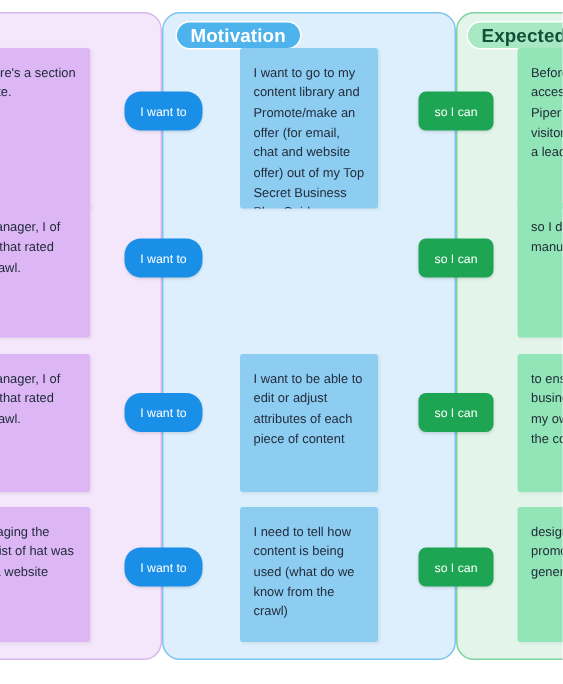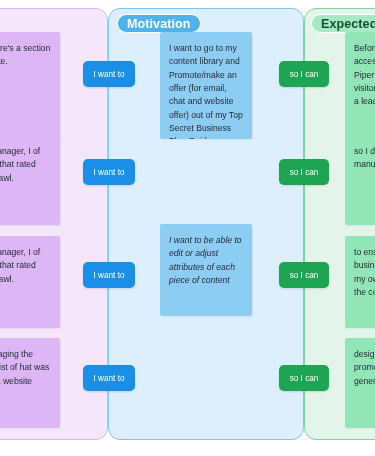--- a/index.html
+++ b/index.html
@@ -103,21 +103,21 @@
     border-radius: 5px;
     display: flex;
     align-items: center;
     justify-content: center;
     font-size: 8.2px;
     color: #ffffff;
     box-shadow: 0 1px 2px rgba(0,0,0,0.12);
     z-index: 5;
   }
 
-  .pill-blue  { background: #1a8fe8; left: 83px;  width: 52px; }
+  .pill-blue  { background: #1a8fe8; left: 83px;  width: 52px; border-radius: 11px; }
   .pill-green { background: #1ea553; left: 279px; width: 50px; }
 </style>
 </head>
 <body>
 
 <div id="board">
 
   <div class="lane lane-purple"></div>
   <div class="lane lane-blue"></div>
   <div class="lane lane-green"></div>
@@ -144,30 +144,31 @@
   <div class="pill pill-blue" style="top:159px;">I want to</div>
   <div class="pill pill-green" style="top:159px;">so I can</div>
   <div class="card card-green" style="top:135px;height:90px;white-space:pre-line;">so I do
 manu</div>
 
   <div class="card card-purple" style="top:236px;height:92px;">eting manager, I
 of content that
 rated from a
 rawl.</div>
   <div class="pill pill-blue" style="top:262px;">I want to</div>
-  <div class="card card-blue" style="top:224px;height:92px;font-style:italic;">I want to be able to edit or adjust attributes of each piece of content</div>
+  <div class="card card-blue" style="top:236px;height:92px;">I want to be able to edit or adjust attributes of each piece of content</div>
   <div class="pill pill-green" style="top:262px;">so I can</div>
   <div class="card card-green" style="top:236px;height:92px;white-space:pre-line;">to ens
 busine
 my ow
 the co</div>
 
   <div class="card card-purple" style="top:338px;height:90px;">on managing the
 have a list of
 hat was
 d from a website</div>
   <div class="pill pill-blue" style="top:365px;">I want to</div>
+  <div class="card card-blue" style="top:338px;height:90px;">I need to tell how content is being used (what do we know from the crawl)</div>
   <div class="pill pill-green" style="top:365px;">so I can</div>
   <div class="card card-green" style="top:338px;height:90px;white-space:pre-line;">design
 promo
 gener</div>
 
 </div>
 
 </body></html>

